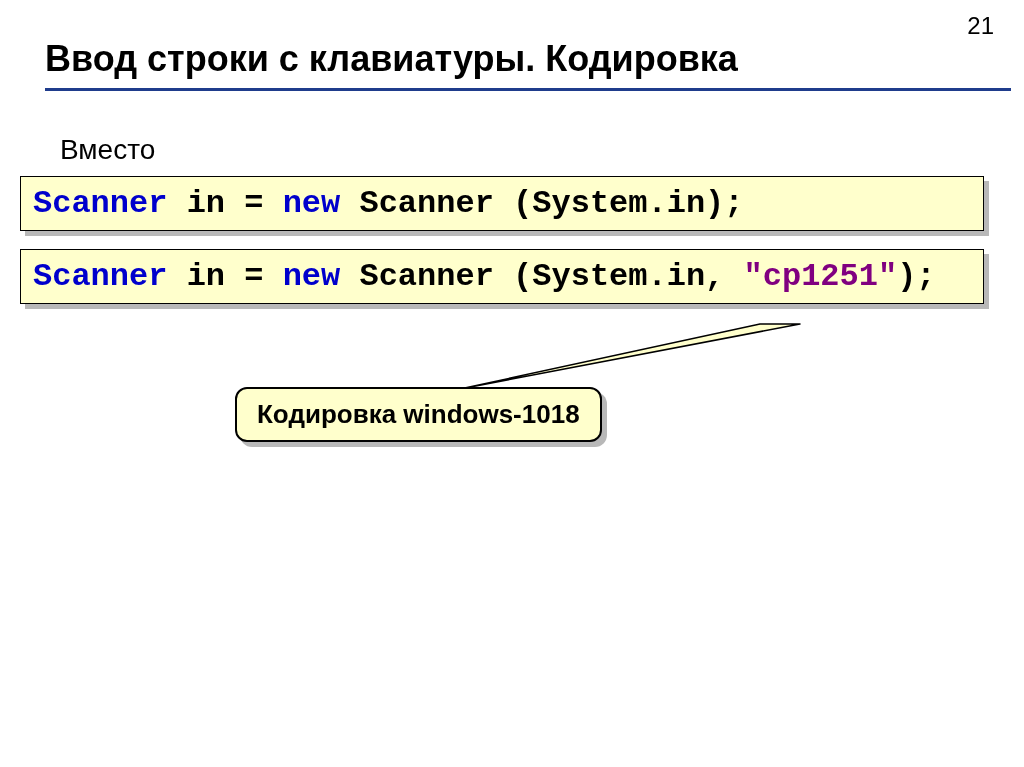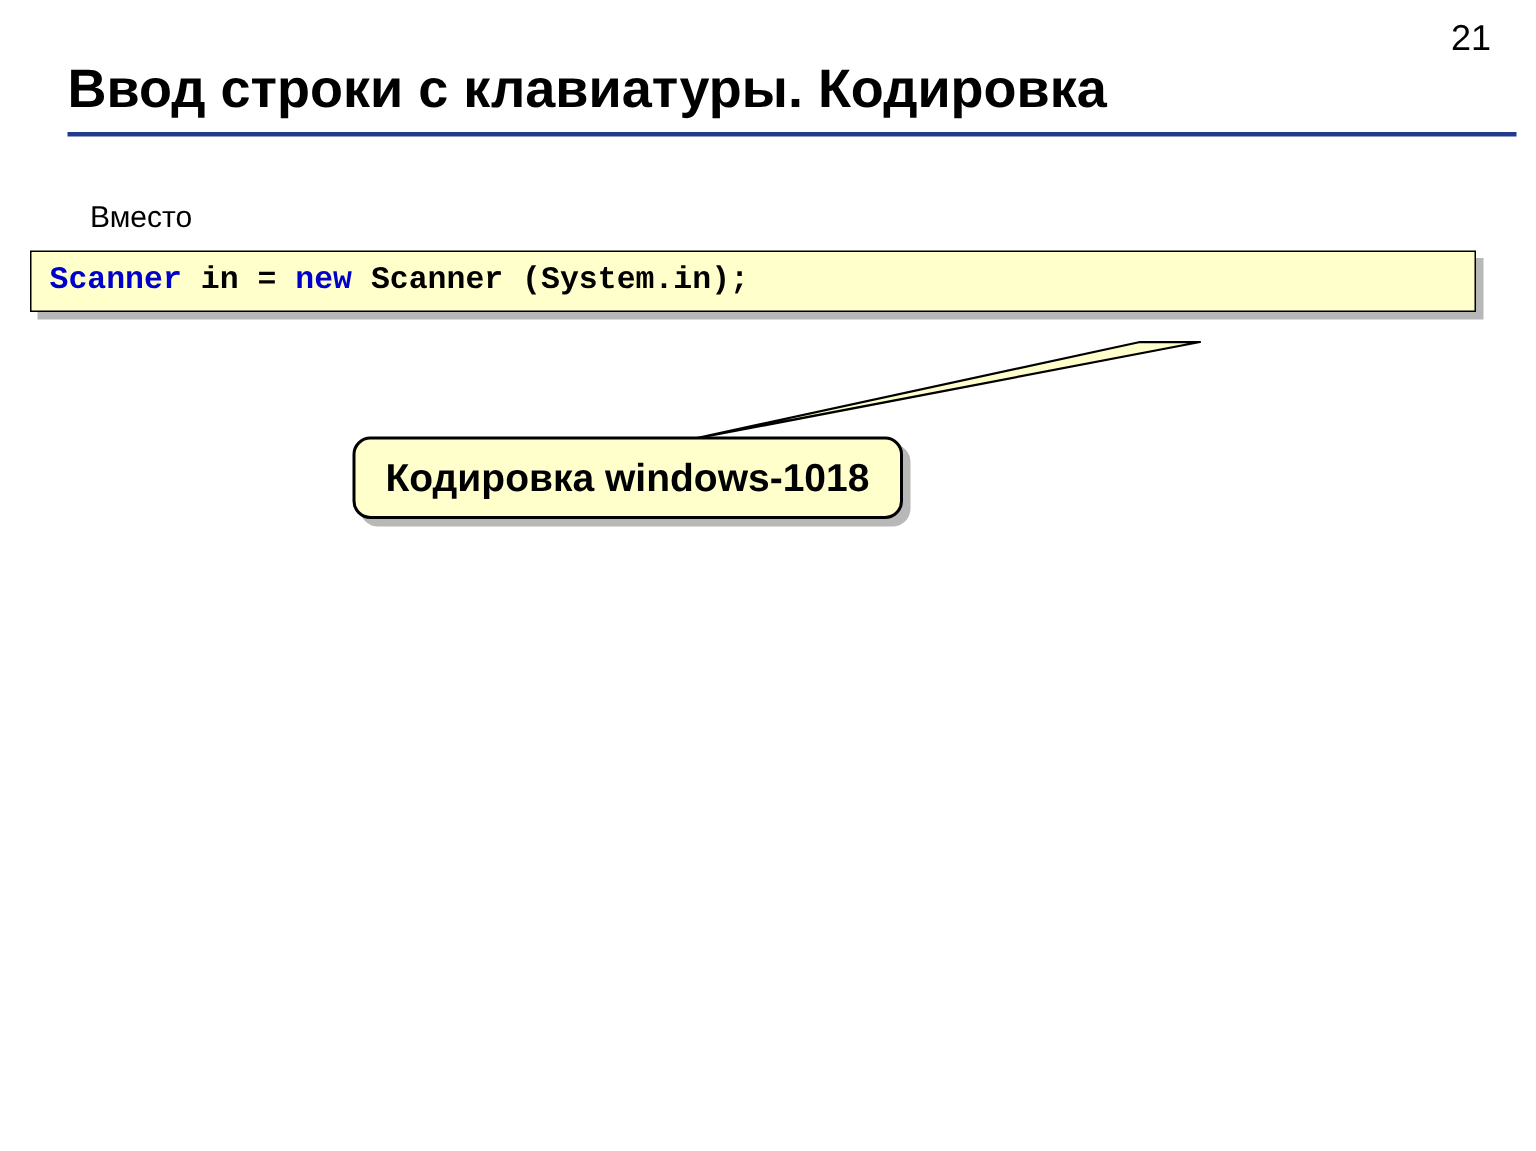--- a/index.html
+++ b/index.html
@@ -43,39 +43,39 @@
     left: 60px;
     right: 40px;
   }
   .para {
     font-size: 28px;
     line-height: 1.25;
     margin: 0 0 18px 0;
     color: #000;
   }
   .label {
-    font-size: 20px;
+    font-size: 28px;
     margin: 14px 0 10px 0;
   }
   .code-wrap {
     margin-left: -40px;
     margin-right: 0;
     position: relative;
     margin-bottom: 18px;
   }
   .code-box {
     position: relative;
     background: #ffffcc;
     border: 1px solid #000;
     padding: 8px 12px;
     box-shadow: 5px 5px 0 #b8b8b8;
   }
   .code-line {
     font-family: "Courier New", Courier, monospace;
-    font-size: 21px;
+    font-size: 32px;
     font-weight: bold;
     white-space: pre;
   }
   .c-type  { color: #0000cc; }
   .c-ident { color: #000000; }
   .c-kw    { color: #0000cc; }
   .c-str   { color: #800080; }
 
   .callout-area {
     position: relative;
@@ -115,20 +115,25 @@
 
     <div class="label">Вместо</div>
 
     <div class="code-wrap">
       <div class="code-box">
         <span class="code-line"><span class="c-type">Scanner</span><span class="c-ident"> in = </span><span class="c-kw">new</span><span class="c-ident"> Scanner (System.in);</span></span>
       </div>
     </div>
 
 
+    <div class="code-wrap">
+      <div class="code-box">
+        <span class="code-line"><span class="c-type">Scanner</span><span class="c-ident"> in = </span><span class="c-kw">new</span><span class="c-ident"> Scanner (System.in, </span><span class="c-str">"cp1251"</span><span class="c-ident">);</span></span>
+      </div>
+    </div>
 
     <div class="callout-area">
       <svg class="callout-svg" width="960" height="130">
         <polygon points="440,67 740,2 780,2" fill="#ffffcc" stroke="#000" stroke-width="1.5" stroke-linejoin="round"></polygon>
       </svg>
       <div class="callout-box">
         <span>Кодировка windows-1018</span>
       </div>
     </div>
 

